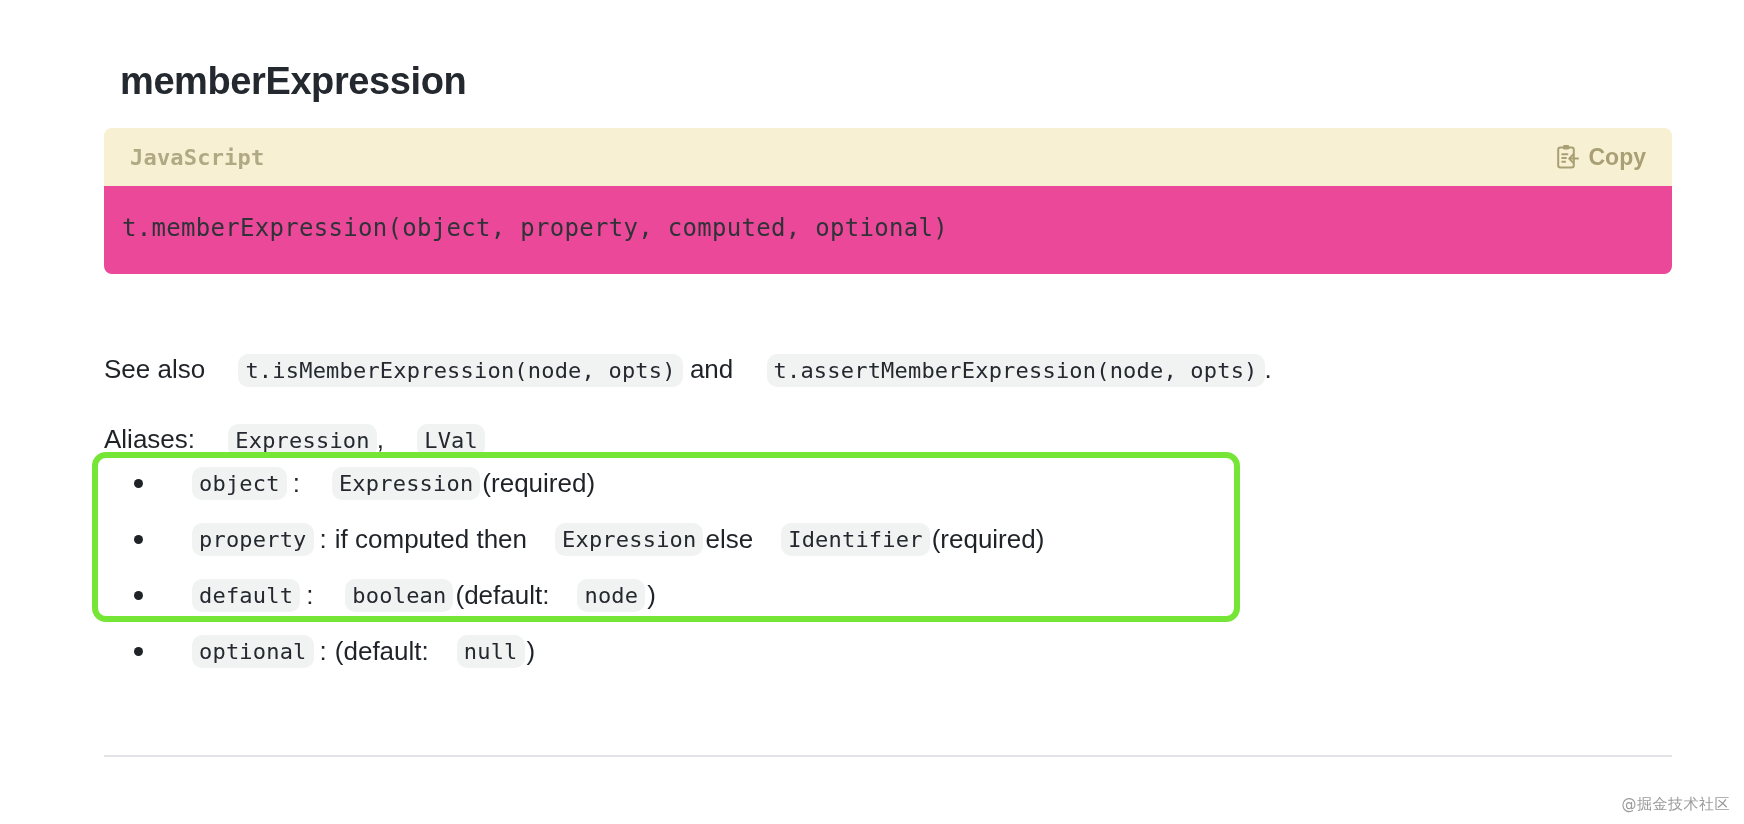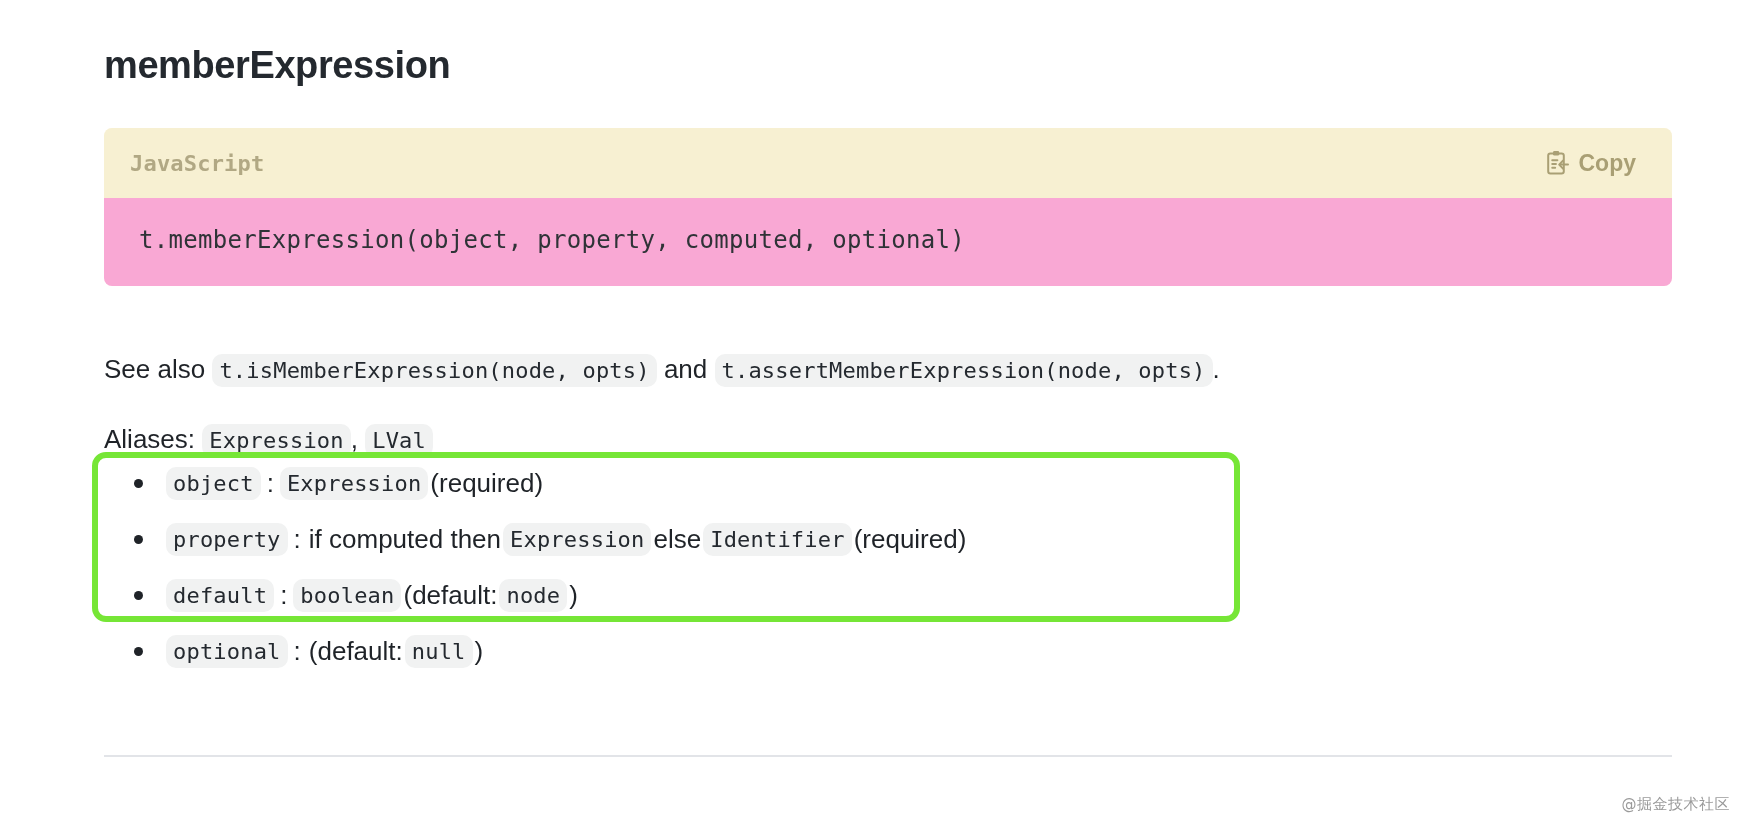--- a/index.html
+++ b/index.html
@@ -30,44 +30,44 @@
     top: 0;
     width: 1568px;
   }
 
   
   .page-title {
     font-size: 38px;
     font-weight: bold;
     letter-spacing: -0.4px;
     color: #24292f;
-    margin: 0;
+    margin: 16px;
     position: absolute;
     left: 0;
     top: 42px;
     line-height: 1.25;
   }
 
   
   .codeblock {
     position: absolute;
     left: 0;
     top: 128px;
     width: 1568px;
     border-radius: 8px;
     overflow: hidden;
     background: #fdf9ef;
   }
   .code-header {
-    height: 70px;
+    height: 58px;
     background: #f7f0d2;
     display: flex;
     align-items: center;
     justify-content: space-between;
-    padding: 0 36px 0 26px;
+    padding: 0 26px 0 26px;
     box-sizing: border-box;
   }
   .code-lang {
     font-family: "DejaVu Sans Mono", monospace;
     font-size: 22px;
     font-weight: bold;
     color: #b1a884;
     letter-spacing: 0.2px;
   }
   .copy-button {
@@ -82,22 +82,22 @@
     border: none;
     font-family: "Liberation Sans", sans-serif;
     padding: 0;
   }
   .copy-icon {
     width: 24px;
     height: 26px;
     display: block;
   }
   .code-body {
-    padding: 26px 26px 30px 35px;
-    background: #f9a8d4;
+    padding: 26px 26px 30px 18px;
+    background: #ec4899;
   }
   .code-line {
     font-family: "DejaVu Sans Mono", monospace;
     font-size: 24px;
     line-height: 1.35;
     color: #2f3337;
     white-space: pre;
     letter-spacing: 0.3px;
   }
 
@@ -114,20 +114,21 @@
 
   code.inline {
     font-family: "DejaVu Sans Mono", monospace;
     font-size: 22px;
     background: #f1f2f2;
     border-radius: 10px;
     padding: 4px 7px;
     color: #24292f;
     letter-spacing: 0.2px;
     white-space: pre;
+    margin-left: 26px;
   }
 
   
   .arg-list {
     position: absolute;
     left: 0;
     top: 455px;
     width: 1400px;
     margin: 0;
     padding: 0;

